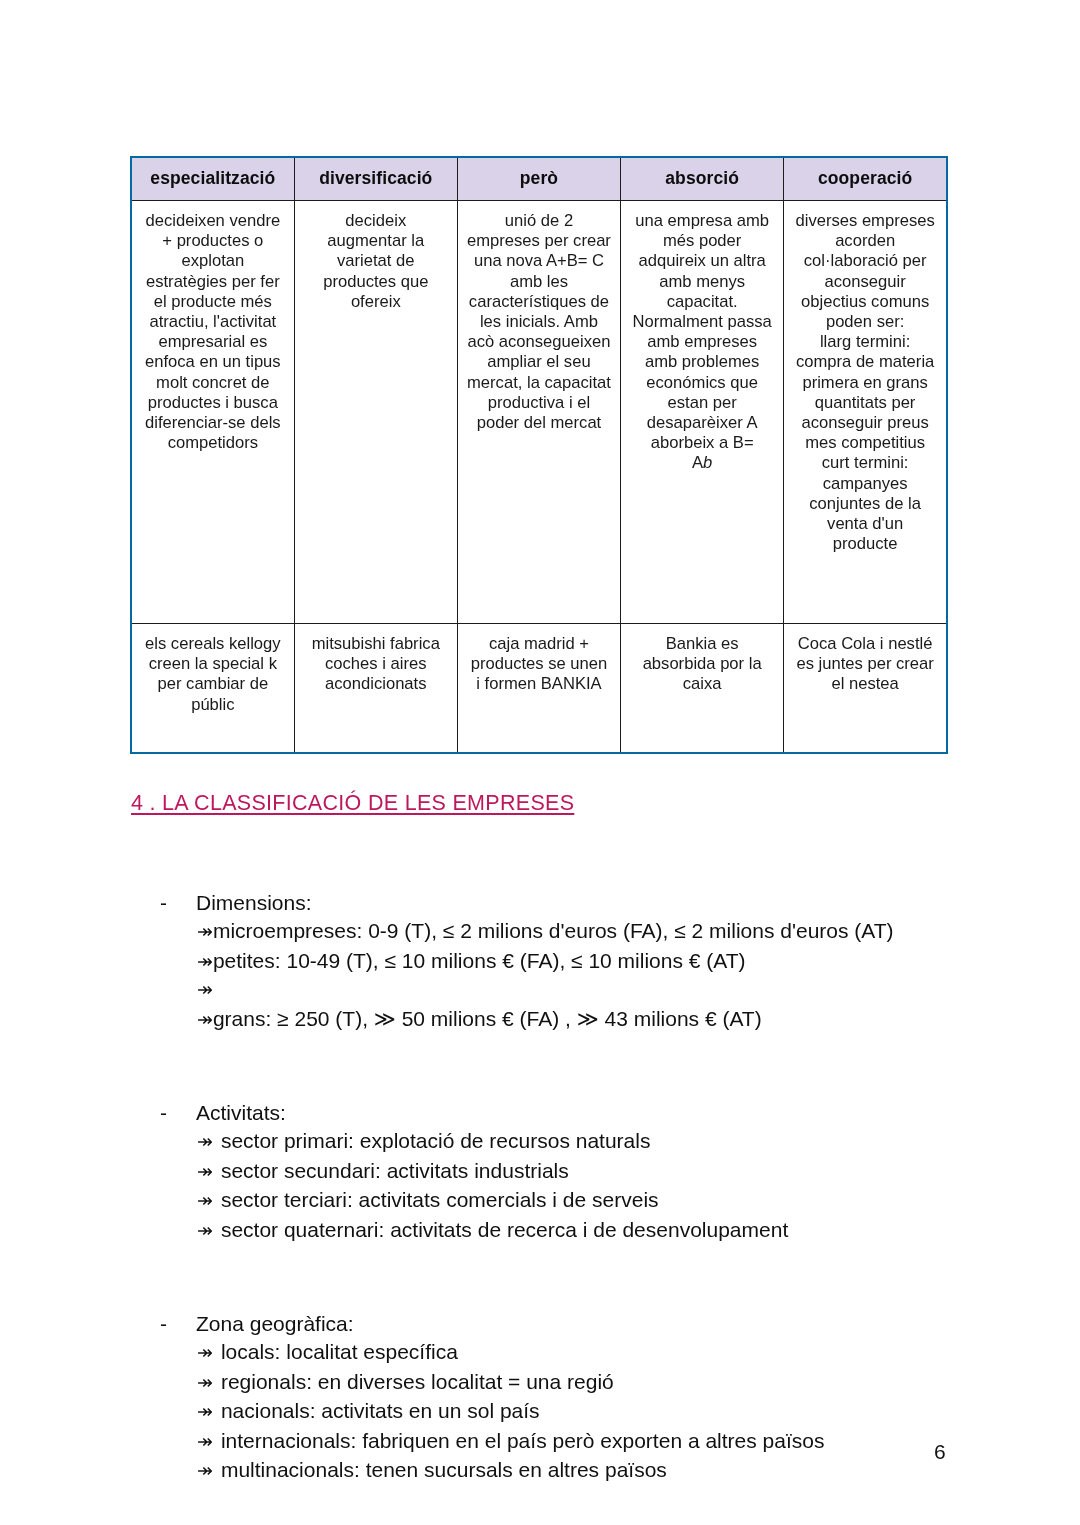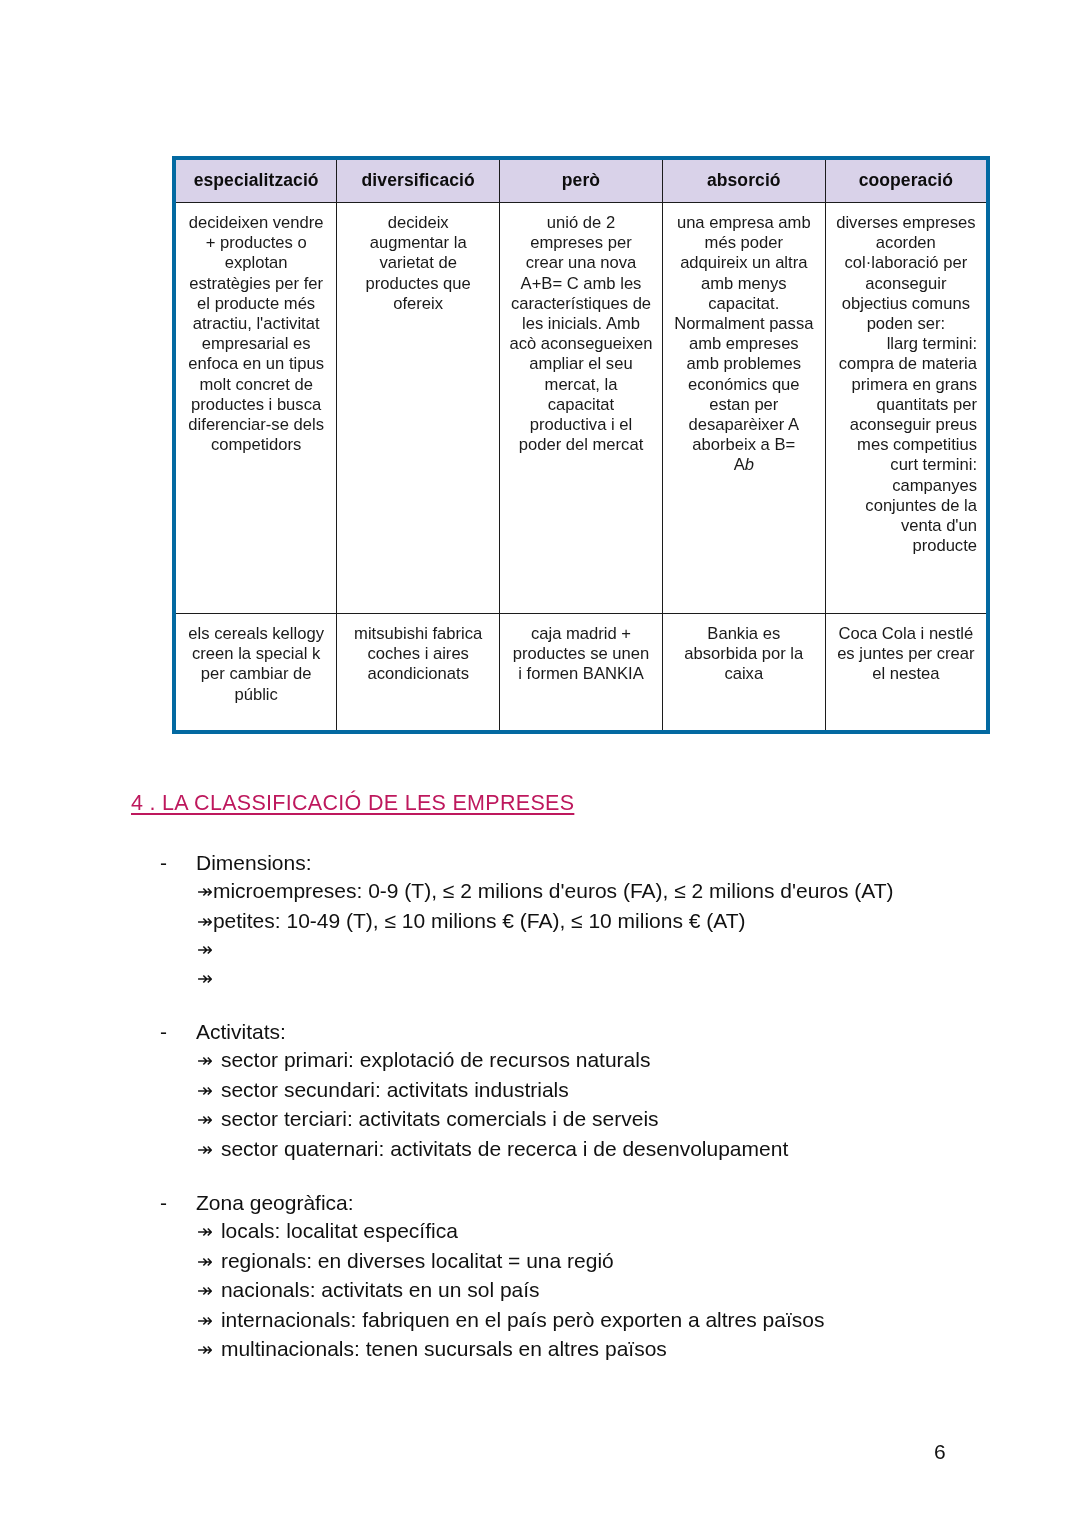--- a/index.html
+++ b/index.html
@@ -20,22 +20,21 @@
   .table-wrap {
     position: absolute;
     left: 130px;
     top: 156px;
     width: 818px;
   }
   table.compare {
     width: 818px;
     border-collapse: collapse;
     table-layout: fixed;
-    border: 4px solid #0369a1;
-    margin-left: 42px;
+    border: 2px solid #0369a1;
   }
   table.compare col { width: 20%; }
 
   table.compare th,
   table.compare td {
     border: 1px solid #1c1c1c;
     padding: 0;
     vertical-align: top;
   }
 
@@ -47,28 +46,28 @@
     letter-spacing: .1px;
     padding: 10px 4px 11px 4px;
     vertical-align: middle;
     color: #0d0d0d;
   }
 
   table.compare tbody td {
     font-size: 16.6px;
     line-height: 20.2px;
     text-align: center;
-    padding: 10px 9px 0 9px;
+    padding: 10px 9px 12px 9px;
     color: #1a1a1a;
   }
   .row-def td { height: 400px; vertical-align: top; }
   .row-ex  td { height: 106px; vertical-align: top; }
 
   .cell-text { display: block; white-space: pre-line; }
-  .cell-text.left-part { text-align: right; }
+  .cell-text.left-part { text-align: center; }
   .cell-text em { font-style: italic; }
 
   
   .section-heading {
     position: absolute;
     left: 131px;
     top: 790px;
     font-size: 21.5px;
     line-height: 26px;
     letter-spacing: .3px;
@@ -93,21 +92,21 @@
     align-items: baseline;
     font-size: 21px;
     line-height: 29px;
     color: #111111;
   }
   .dash {
     width: 36px;
     flex: 0 0 36px;
     color: #111111;
   }
-  .group-title { color: #111111; }
+  .group-title { color: #111111; margin-top: 40px; }
 
   .sub-list { margin: 0; padding: 0; list-style: none; }
   .sub-item {
     display: flex;
     align-items: baseline;
     font-size: 21px;
     line-height: 28.5px;
     color: #111111;
     padding-left: 37px;
     white-space: nowrap;
@@ -214,20 +213,21 @@
       </li>
       <li class="sub-item">
         <span class="arrow">↠</span>
         <span class="sub-text">petites: 10-49 (T), ≤ 10 milions € (FA), ≤ 10 milions € (AT)</span>
       </li>
       <li class="sub-item">
         <span class="arrow">↠</span>
       </li>
       <li class="sub-item">
         <span class="arrow">↠</span>
+        <span class="sub-text">grans: ≥ 250 (T), ≫ 50 milions € (FA) , ≫ 43 milions € (AT)</span>
       </li>
     </ul>
   </div>
 
   <div class="group spaced">
     <div class="group-head">
       <span class="dash">-</span>
       <span class="group-title">Activitats:</span>
     </div>
     <ul class="sub-list">

